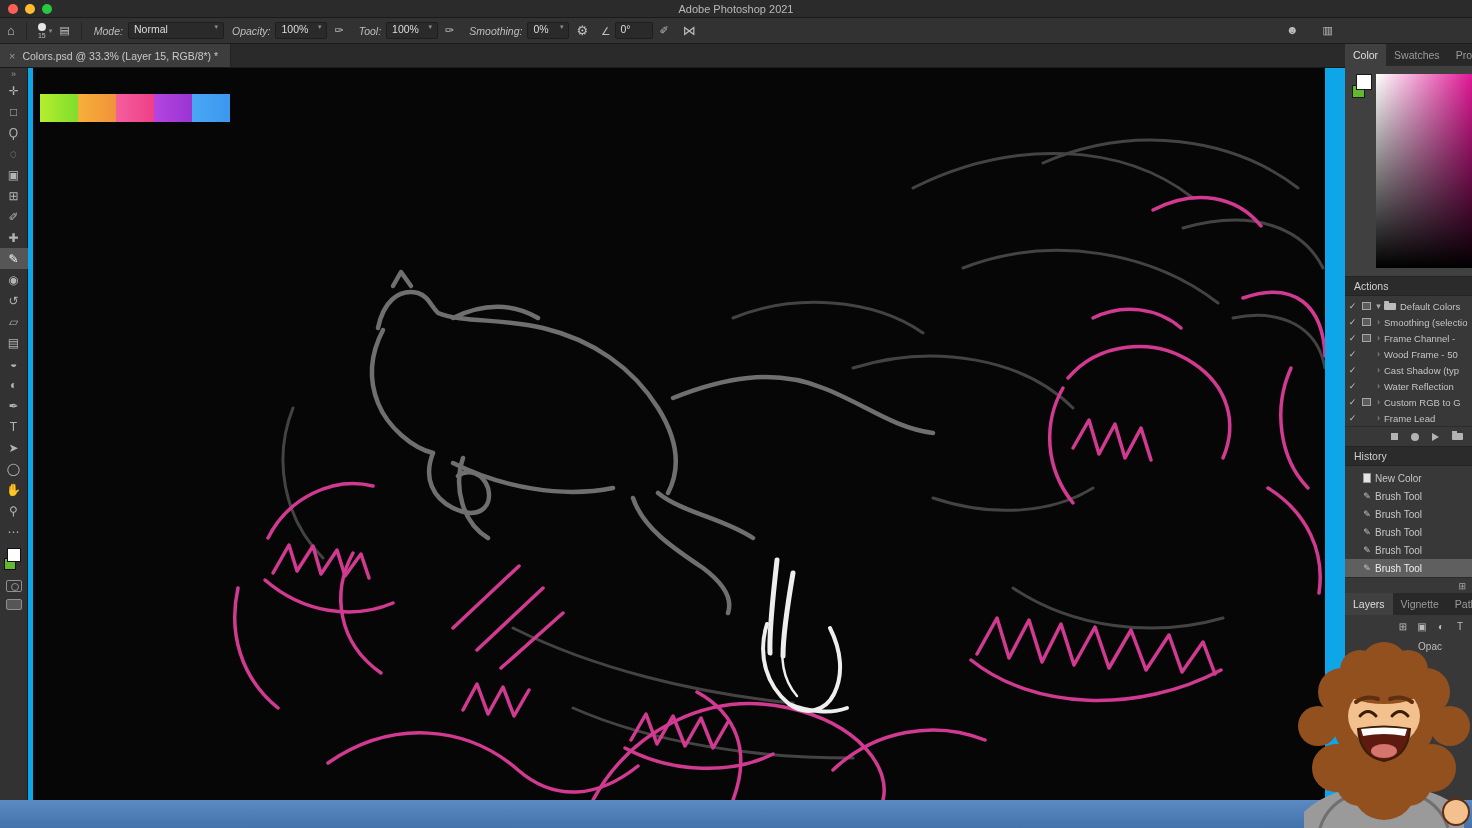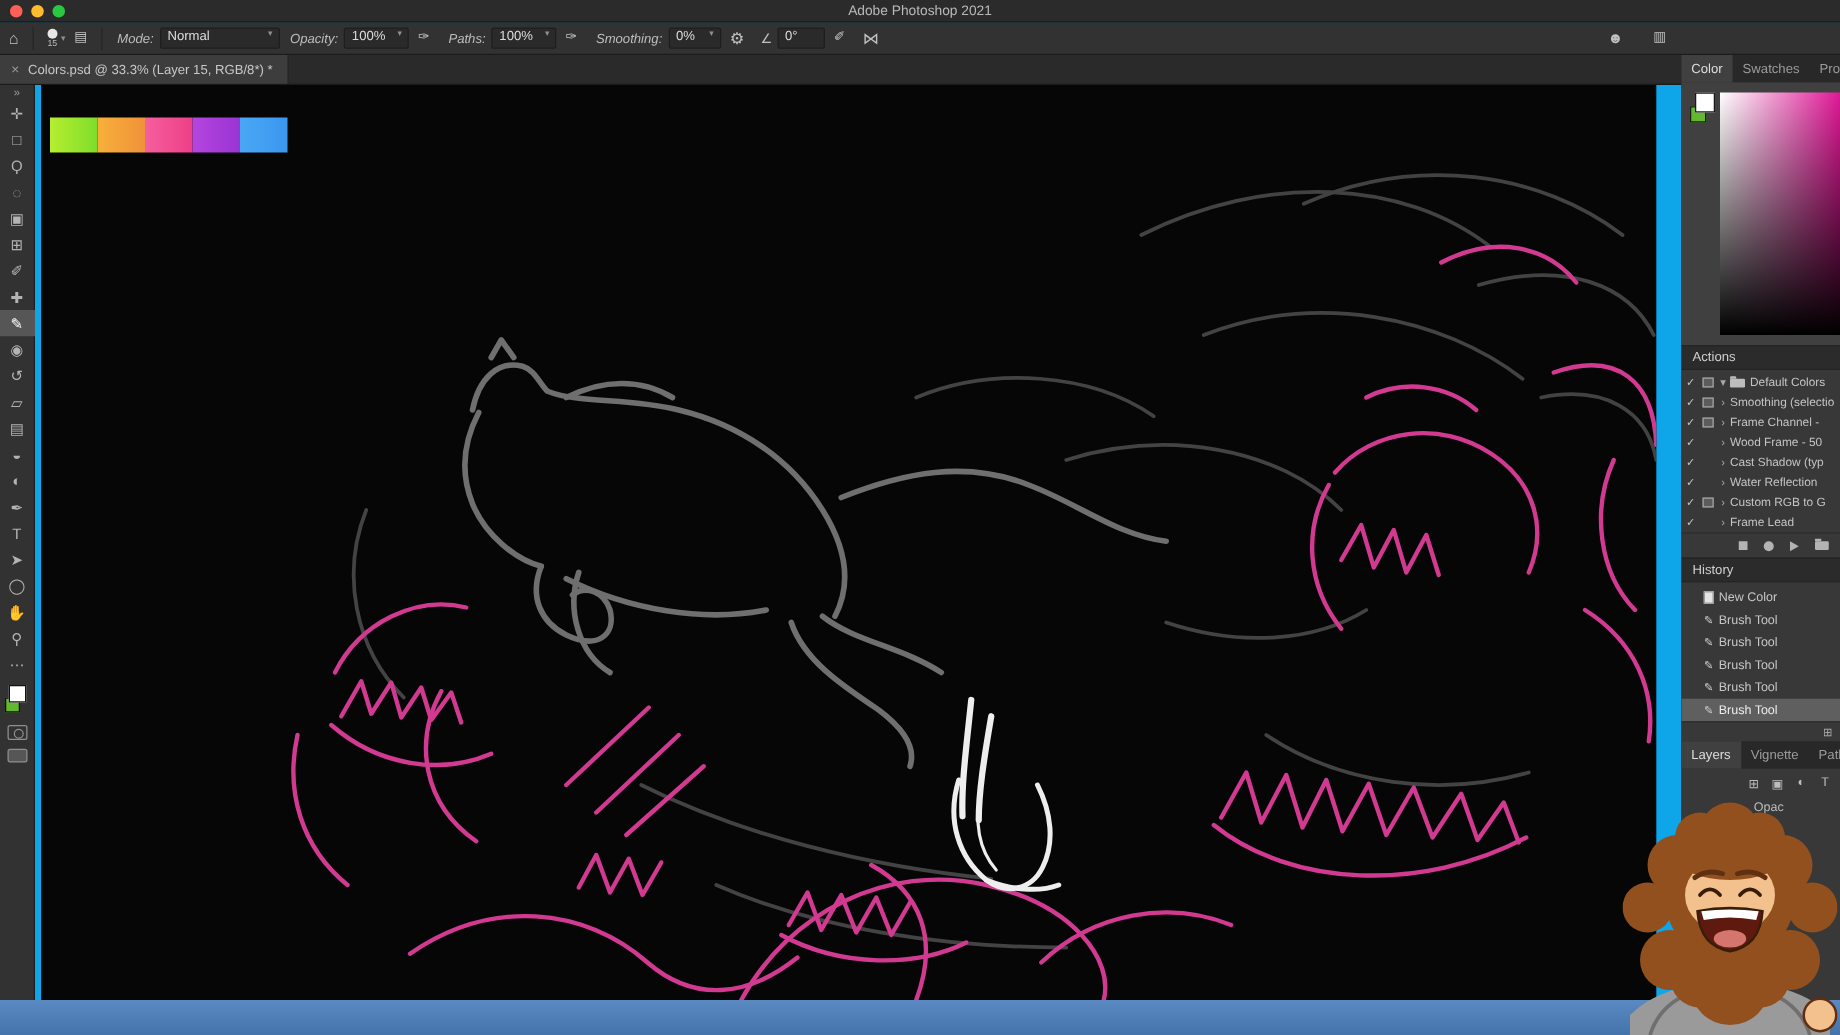--- a/index.html
+++ b/index.html
@@ -84,21 +84,21 @@
   .history-body { background:#383838; padding-top:3px; flex-shrink:0; }
   .hist-row { height:18px; display:flex; align-items:center; font-size:10px; color:#c6c6c6; }
   .hist-row.selected { background:#5f5f5f; color:#ececec; }
   .h-snap { width:14px; flex-shrink:0; }
   .h-ico { width:16px; flex-shrink:0; display:flex; justify-content:center; align-items:center; color:#c9c9c9; font-size:9px; }
   .page-ico { width:8px; height:10px; background:#e4e4e4; border:1px solid #9a9a9a; }
   .hist-foot { height:16px; background:#383838; border-top:1px solid #2c2c2c; display:flex; justify-content:flex-end; align-items:center; padding-right:6px; color:#a5a5a5; font-size:9px; flex-shrink:0; }
   .layers-body { background:#383838; flex-grow:1; position:relative; }
   .lyr-filter-row { display:flex; justify-content:flex-end; gap:7px; padding:6px 6px 0 0; color:#bdbdbd; font-size:10px; }
   .lyr-filter-row .fi { width:12px; text-align:center; }
-  .lyr-opac { position:absolute; right:45px; top:26px; font-size:10px; color:#bdbdbd; }
+  .lyr-opac { position:absolute; right:30px; top:26px; font-size:10px; color:#bdbdbd; }
 
   
   .bluebar { position:absolute; left:0; right:0; top:800px; height:28px; background:linear-gradient(#5b89c1,#4472ab); z-index:35; }
 
   
   .avatar { position:absolute; right:2px; top:640px; width:172px; height:188px; z-index:40; }
 </style>
 </head>
 <body>
 
@@ -130,21 +130,21 @@
       <span class="ob-caret">▾</span>
     </span>
 
     <span class="ob-label">Opacity:</span>
     <span class="ob-field" style="width:52px;">
       <span style="flex-grow:1;">100%</span>
       <span class="ob-caret">▾</span>
     </span>
     <span class="ob-icon" style="font-size:11px;">✑</span>
 
-    <span class="ob-label">Paths:</span>
+    <span class="ob-label">Tool:</span>
     <span class="ob-field" style="width:52px;">
       <span style="flex-grow:1;">100%</span>
       <span class="ob-caret">▾</span>
     </span>
     <span class="ob-icon" style="font-size:11px;">✑</span>
 
     <span class="ob-label">Smoothing:</span>
     <span class="ob-field" style="width:42px;">
       <span style="flex-grow:1;">0%</span>
       <span class="ob-caret">▾</span>

